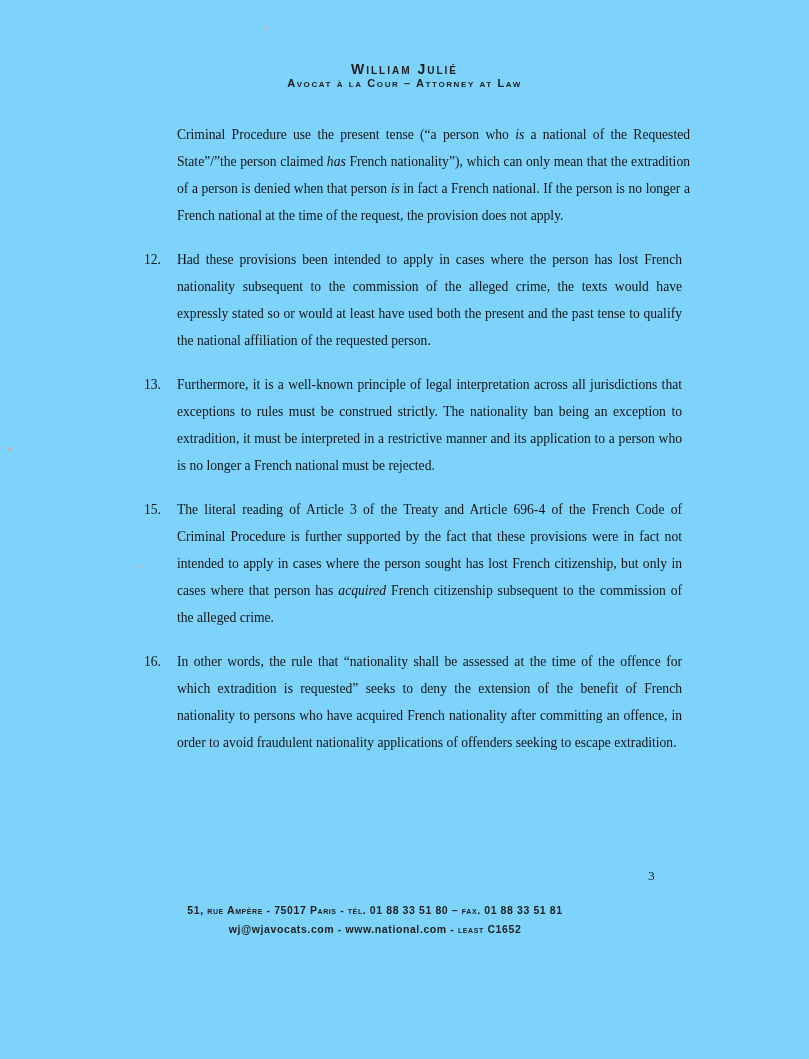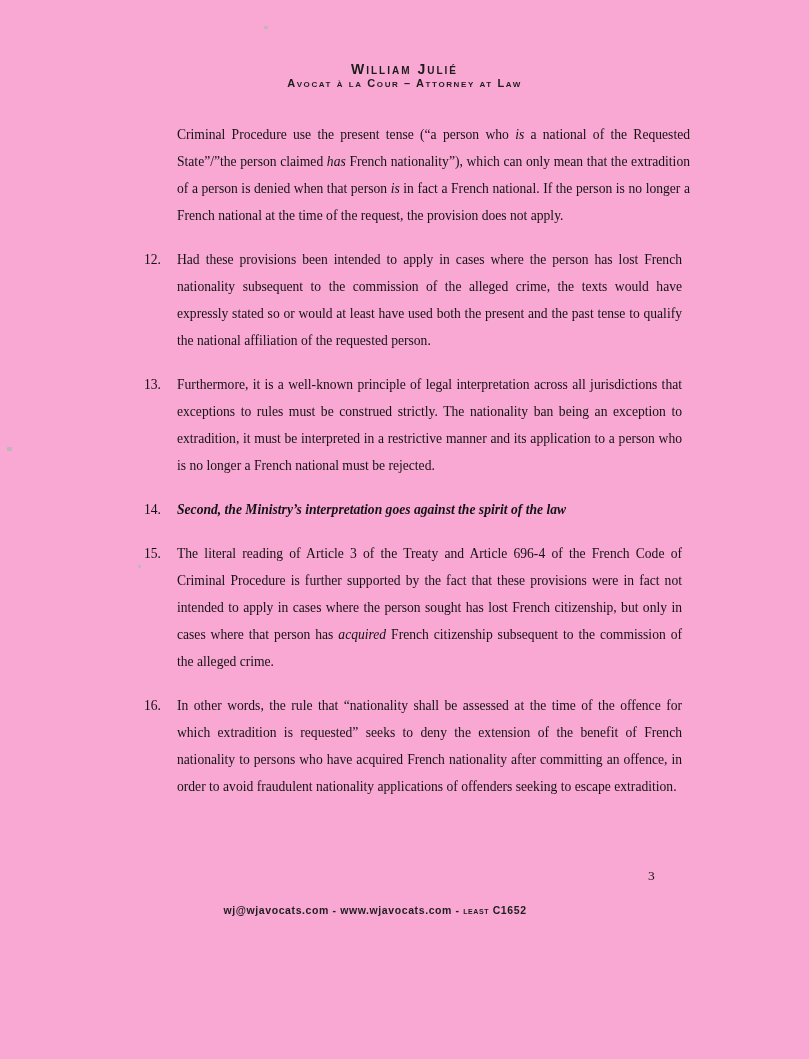--- a/index.html
+++ b/index.html
@@ -1,20 +1,20 @@
 <!DOCTYPE html>
 <html><head>
 <meta charset="utf-8">
 <style>
   html, body { margin: 0; padding: 0; background: #ffffff; }
   .page {
     position: relative;
     width: 809px;
     height: 1059px;
-    background: #f9a8d4;
+    background: #7dd3fc;
     font-family: "Liberation Serif", serif;
     color: #141414;
     overflow: hidden;
     text-decoration: underline;
   }
 
   
   .letterhead {
     position: absolute;
     top: 61px;
@@ -115,28 +115,28 @@
 
   <header class="letterhead">
     <div class="firm-name">William Julié</div>
     <div class="firm-subtitle">Avocat à la Cour – Attorney at Law</div>
   </header>
 
   <main class="doc-body">
       <p class="para continuation"><span class="seg-normal">Criminal Procedure use the present tense (“a person who </span><span class="seg-italic">is</span><span class="seg-normal"> a national of the Requested State”/”the person claimed </span><span class="seg-italic">has</span><span class="seg-normal"> French nationality”), which can only mean that the extradition of a person is denied when that person </span><span class="seg-italic">is</span><span class="seg-normal"> in fact a French national. If the person is no longer a French national at the time of the request, the provision does not apply.</span></p>
       <p class="para numbered"><span class="para-num">12.</span><span class="seg-normal">Had these provisions been intended to apply in cases where the person has lost French nationality subsequent to the commission of the alleged crime, the texts would have expressly stated so or would at least have used both the present and the past tense to qualify the national affiliation of the requested person.</span></p>
       <p class="para numbered"><span class="para-num">13.</span><span class="seg-normal">Furthermore, it is a well-known principle of legal interpretation across all jurisdictions that exceptions to rules must be construed strictly. The nationality ban being an exception to extradition, it must be interpreted in a restrictive manner and its application to a person who is no longer a French national must be rejected.</span></p>
-      <p class="para numbered heading-para"><span class="para-num">14.</span><span class="seg-bold-italic">Second, the Ministry’s interpretation goes against the spirit of the law</span></p>
       <p class="para numbered"><span class="para-num">15.</span><span class="seg-normal">The literal reading of Article 3 of the Treaty and Article 696-4 of the French Code of Criminal Procedure is further supported by the fact that these provisions were in fact not intended to apply in cases where the person sought has lost French citizenship, but only in cases where that person has </span><span class="seg-italic">acquired</span><span class="seg-normal"> French citizenship subsequent to the commission of the alleged crime.</span></p>
       <p class="para numbered"><span class="para-num">16.</span><span class="seg-normal">In other words, the rule that “nationality shall be assessed at the time of the offence for which extradition is requested” seeks to deny the extension of the benefit of French nationality to persons who have acquired French nationality after committing an offence, in order to avoid fraudulent nationality applications of offenders seeking to escape extradition.</span></p>
     </main>
 
   <div class="page-number">3</div>
 
   <footer class="footer">
-    <div><span>wj@wjavocats.com - www.wjavocats.com - </span><span class="sc">least C1652</span></div>
+    <div class="sc">51, rue Ampère - 75017 Paris - tél. 01 88 33 51 80 – fax. 01 88 33 51 81</div>
+    <div><span>wj@wjavocats.com - www.national.com - </span><span class="sc">least C1652</span></div>
   </footer>
 
   <div class="speck speck-1"></div>
   <div class="speck speck-2"></div>
   <div class="speck speck-3"></div>
 
 </div>
 
 </body></html>

